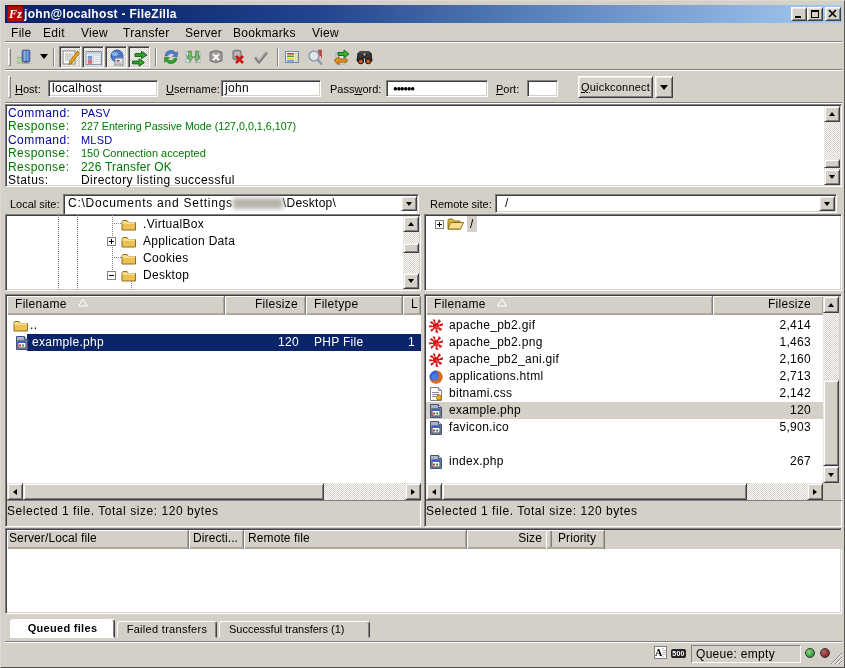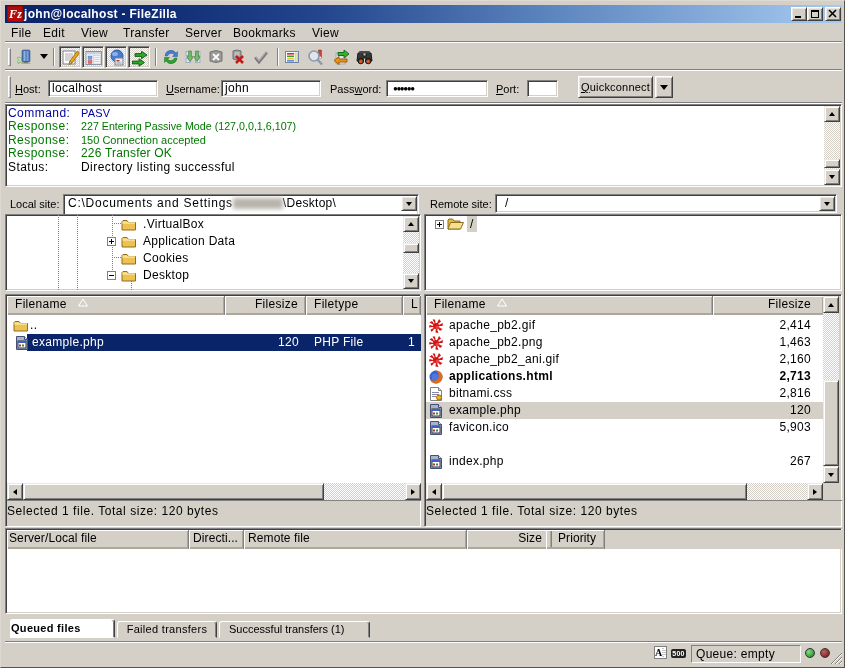--- a/index.html
+++ b/index.html
@@ -174,20 +174,21 @@
     <div class="a" style="left:4px;top:8px">
       <div class="arr-dn" style="border-left-width:4px;border-right-width:4px;border-top-width:5px"></div>
     </div>
   </div>
 <div class="a etchh" style="left:4px;top:101px;width:837px;height:2px"></div>
 
 <div class="a sunkenp" style="left:4px;top:103px;width:837px;height:83px;background:#fff">
   <div class="a" style="left:2px;top:2px;line-height:13.4px;letter-spacing:0.45px">
     <div><span style="color:#0000a0;display:inline-block;width:73px">Command:</span><span style="color:#0000a0;font-size:11px;letter-spacing:0.2px">PASV</span></div>
     <div><span style="color:#007800;display:inline-block;width:73px">Response:</span><span style="color:#007800;font-size:10.7px;letter-spacing:0">227 Entering Passive Mode (127,0,0,1,6,107)</span></div>
+    <div><span style="color:#0000a0;display:inline-block;width:73px">Command:</span><span style="color:#0000a0;font-size:11px;letter-spacing:0.2px">MLSD</span></div>
     <div><span style="color:#007800;display:inline-block;width:73px">Response:</span><span style="color:#007800;font-size:11px;letter-spacing:0">150 Connection accepted</span></div>
     <div><span style="color:#007800;display:inline-block;width:73px">Response:</span><span style="color:#007800;font-size:12px;letter-spacing:0.2px">226 Transfer OK</span></div>
     <div><span style="color:#000;display:inline-block;width:73px">Status:</span><span>Directory listing successful</span></div>
   </div>
   <div class="a dither" style="right:1px;top:1px;width:16px;height:79px">
     <div class="sbbtn a" style="left:0;top:0;width:16px;height:16px">
         <div class="arr-up"></div>
       </div>
     <div class="sbthumb a" style="left:0;top:53px;width:16px;height:9px"></div>
     <div class="sbbtn a" style="left:0;bottom:0;width:16px;height:16px">
@@ -390,40 +391,40 @@
               <path d="M8 9 L10.5 15 L7.5 14.5 Z"></path>
               <path d="M8 9 L3.5 14 L2.5 11.5 Z"></path>
               <path d="M7.5 8.5 L1 9.5 L1.5 7 Z"></path>
               <circle cx="8" cy="8" r="3"></circle>
             </g>
             <circle cx="9.5" cy="9.5" r="2" fill="#e84040"></circle>
           </svg></div>
         <span class="a" style="left:23px">apache_pb2_ani.gif</span>
         <span class="a" style="left:288px;width:97px;text-align:right">2,160</span>
       </div>
-      <div class="row" style="left:0;top:53px;width:100%;font-weight:bold;">
+      <div class="row" style="left:0;top:53px;width:100%;">
         <div class="ticon" style="left:2px;top:1px"><svg width="16" height="16">
             <circle cx="8" cy="8" r="6.5" fill="#3a5fd0"></circle>
             <path d="M8 1.5 a6.5 6.5 0 1 1 -6.3 8 a5 5 0 0 0 9 -3.5 a5.5 5.5 0 0 0 -5 -4.4 Z" fill="#e86a10"></path>
             <circle cx="7" cy="8" r="3.5" fill="#4a7ae0"></circle>
           </svg></div>
         <span class="a" style="left:23px">applications.html</span>
         <span class="a" style="left:288px;width:97px;text-align:right">2,713</span>
       </div>
       <div class="row" style="left:0;top:70px;width:100%;">
         <div class="ticon" style="left:2px;top:1px"><svg width="16" height="16">
             <path d="M2.5 1.5 h8 l3 3 v10 h-11 Z" fill="#fff" stroke="#808080"></path>
             <path d="M10.5 1.5 v3 h3" fill="#d8d8d8" stroke="#808080"></path>
             <rect x="4" y="6" width="7" height="1" fill="#88a"></rect>
             <rect x="4" y="8" width="7" height="1" fill="#88a"></rect>
             <rect x="4" y="10" width="4" height="1" fill="#88a"></rect>
             <circle cx="11" cy="11.5" r="2.5" fill="#f0b020" stroke="#a07000"></circle>
           </svg></div>
         <span class="a" style="left:23px">bitnami.css</span>
-        <span class="a" style="left:288px;width:97px;text-align:right">2,816</span>
+        <span class="a" style="left:288px;width:97px;text-align:right">2,142</span>
       </div>
       <div class="row" style="left:0;top:87px;width:100%;background:#d4d0c8;">
         <div class="ticon" style="left:2px;top:1px"><svg width="16" height="16">
             <path d="M2.5 1.5 h8 l3 3 v10 h-11 Z" fill="#aab4c8" stroke="#45507a"></path>
             <path d="M10.5 1.5 v3 h3" fill="#dde2ec" stroke="#45507a"></path>
             <rect x="4" y="6" width="8" height="7" fill="#fff" stroke="#334"></rect>
             <rect x="4" y="6" width="8" height="2" fill="#3a62c8"></rect>
             <rect x="5" y="9.5" width="2" height="2" fill="#c03030"></rect>
             <rect x="8" y="9.5" width="2" height="2" fill="#309030"></rect>
           </svg></div>
@@ -481,21 +482,21 @@
 <div class="a sunkenp" style="left:4px;top:527px;width:837px;height:86px;background:#fff">
   <div class="a" style="left:1px;top:1px;width:835px;height:19px;background:#d4d0c8">
     <div class="hdrcell" style="left:0;width:182px;padding-left:2px;letter-spacing:0.1px">Server/Local file</div>
     <div class="hdrcell" style="left:182px;width:55px;padding-left:4px;letter-spacing:0.1px">Directi...</div>
     <div class="hdrcell" style="left:237px;width:223px;padding-left:4px;letter-spacing:0.1px">Remote file</div>
     <div class="hdrcell" style="left:460px;width:85px;text-align:right;padding-right:9px;letter-spacing:0.1px">Size</div>
     <div class="hdrcell" style="left:539px;width:59px;padding-left:12px;letter-spacing:0.1px">Priority</div>
   </div>
 </div>
 
-<div class="a" style="left:9px;top:618px;width:105px;height:19px;background:#fff;border:1px solid;border-color:#fff #404040 #fff #fff;border-radius:3px 3px 0 0;box-shadow:inset -1px 0 #808080;font-weight:bold;font-size:11px;letter-spacing:0.3px;text-align:left;line-height:17px">Queued files</div>
+<div class="a" style="left:9px;top:618px;width:105px;height:19px;background:#fff;border:1px solid;border-color:#fff #404040 #fff #fff;border-radius:3px 3px 0 0;box-shadow:inset -1px 0 #808080;font-weight:bold;font-size:11px;letter-spacing:0.3px;text-align:center;line-height:17px">Queued files</div>
 <div class="a" style="left:116px;top:620px;width:100px;height:17px;background:#d4d0c8;border:1px solid;border-color:#fff #404040 #d4d0c8 #fff;border-radius:3px 3px 0 0;box-shadow:inset -1px 0 #808080;font-size:11px;letter-spacing:0.3px;text-align:center;line-height:15px">Failed transfers</div>
 <div class="a" style="left:218px;top:620px;width:151px;height:17px;background:#d4d0c8;border:1px solid;border-color:#fff #404040 #d4d0c8 #fff;border-radius:3px 3px 0 0;box-shadow:inset -1px 0 #808080;font-size:11px;letter-spacing:0;text-align:left;padding-left:9px;line-height:15px">Successful transfers (1)</div>
 
 <div class="a etchh" style="left:4px;top:640px;width:837px;height:2px"></div>
 <div class="a" style="left:653px;top:645px;width:13px;height:13px;background:#fff;border:1px solid #808080"><svg width="11" height="11">
       <text x="0" y="9" font-size="10" font-weight="bold" font-family="Liberation Serif" fill="#000">A</text>
       <path d="M8 1v9M10 3v6" stroke="#888" stroke-dasharray="1 1"></path>
     </svg></div>
 <div class="a" style="left:670px;top:648px;width:15px;height:9px;background:#222;border-radius:2px;color:#fff;font-size:7px;line-height:9px;text-align:center;font-weight:bold">500</div>
 <div class="a" style="left:690px;top:644px;width:110px;height:18px;border:1px solid;border-color:#808080 #fff #fff #808080;line-height:16px;padding-left:4px">Queue: empty</div>

